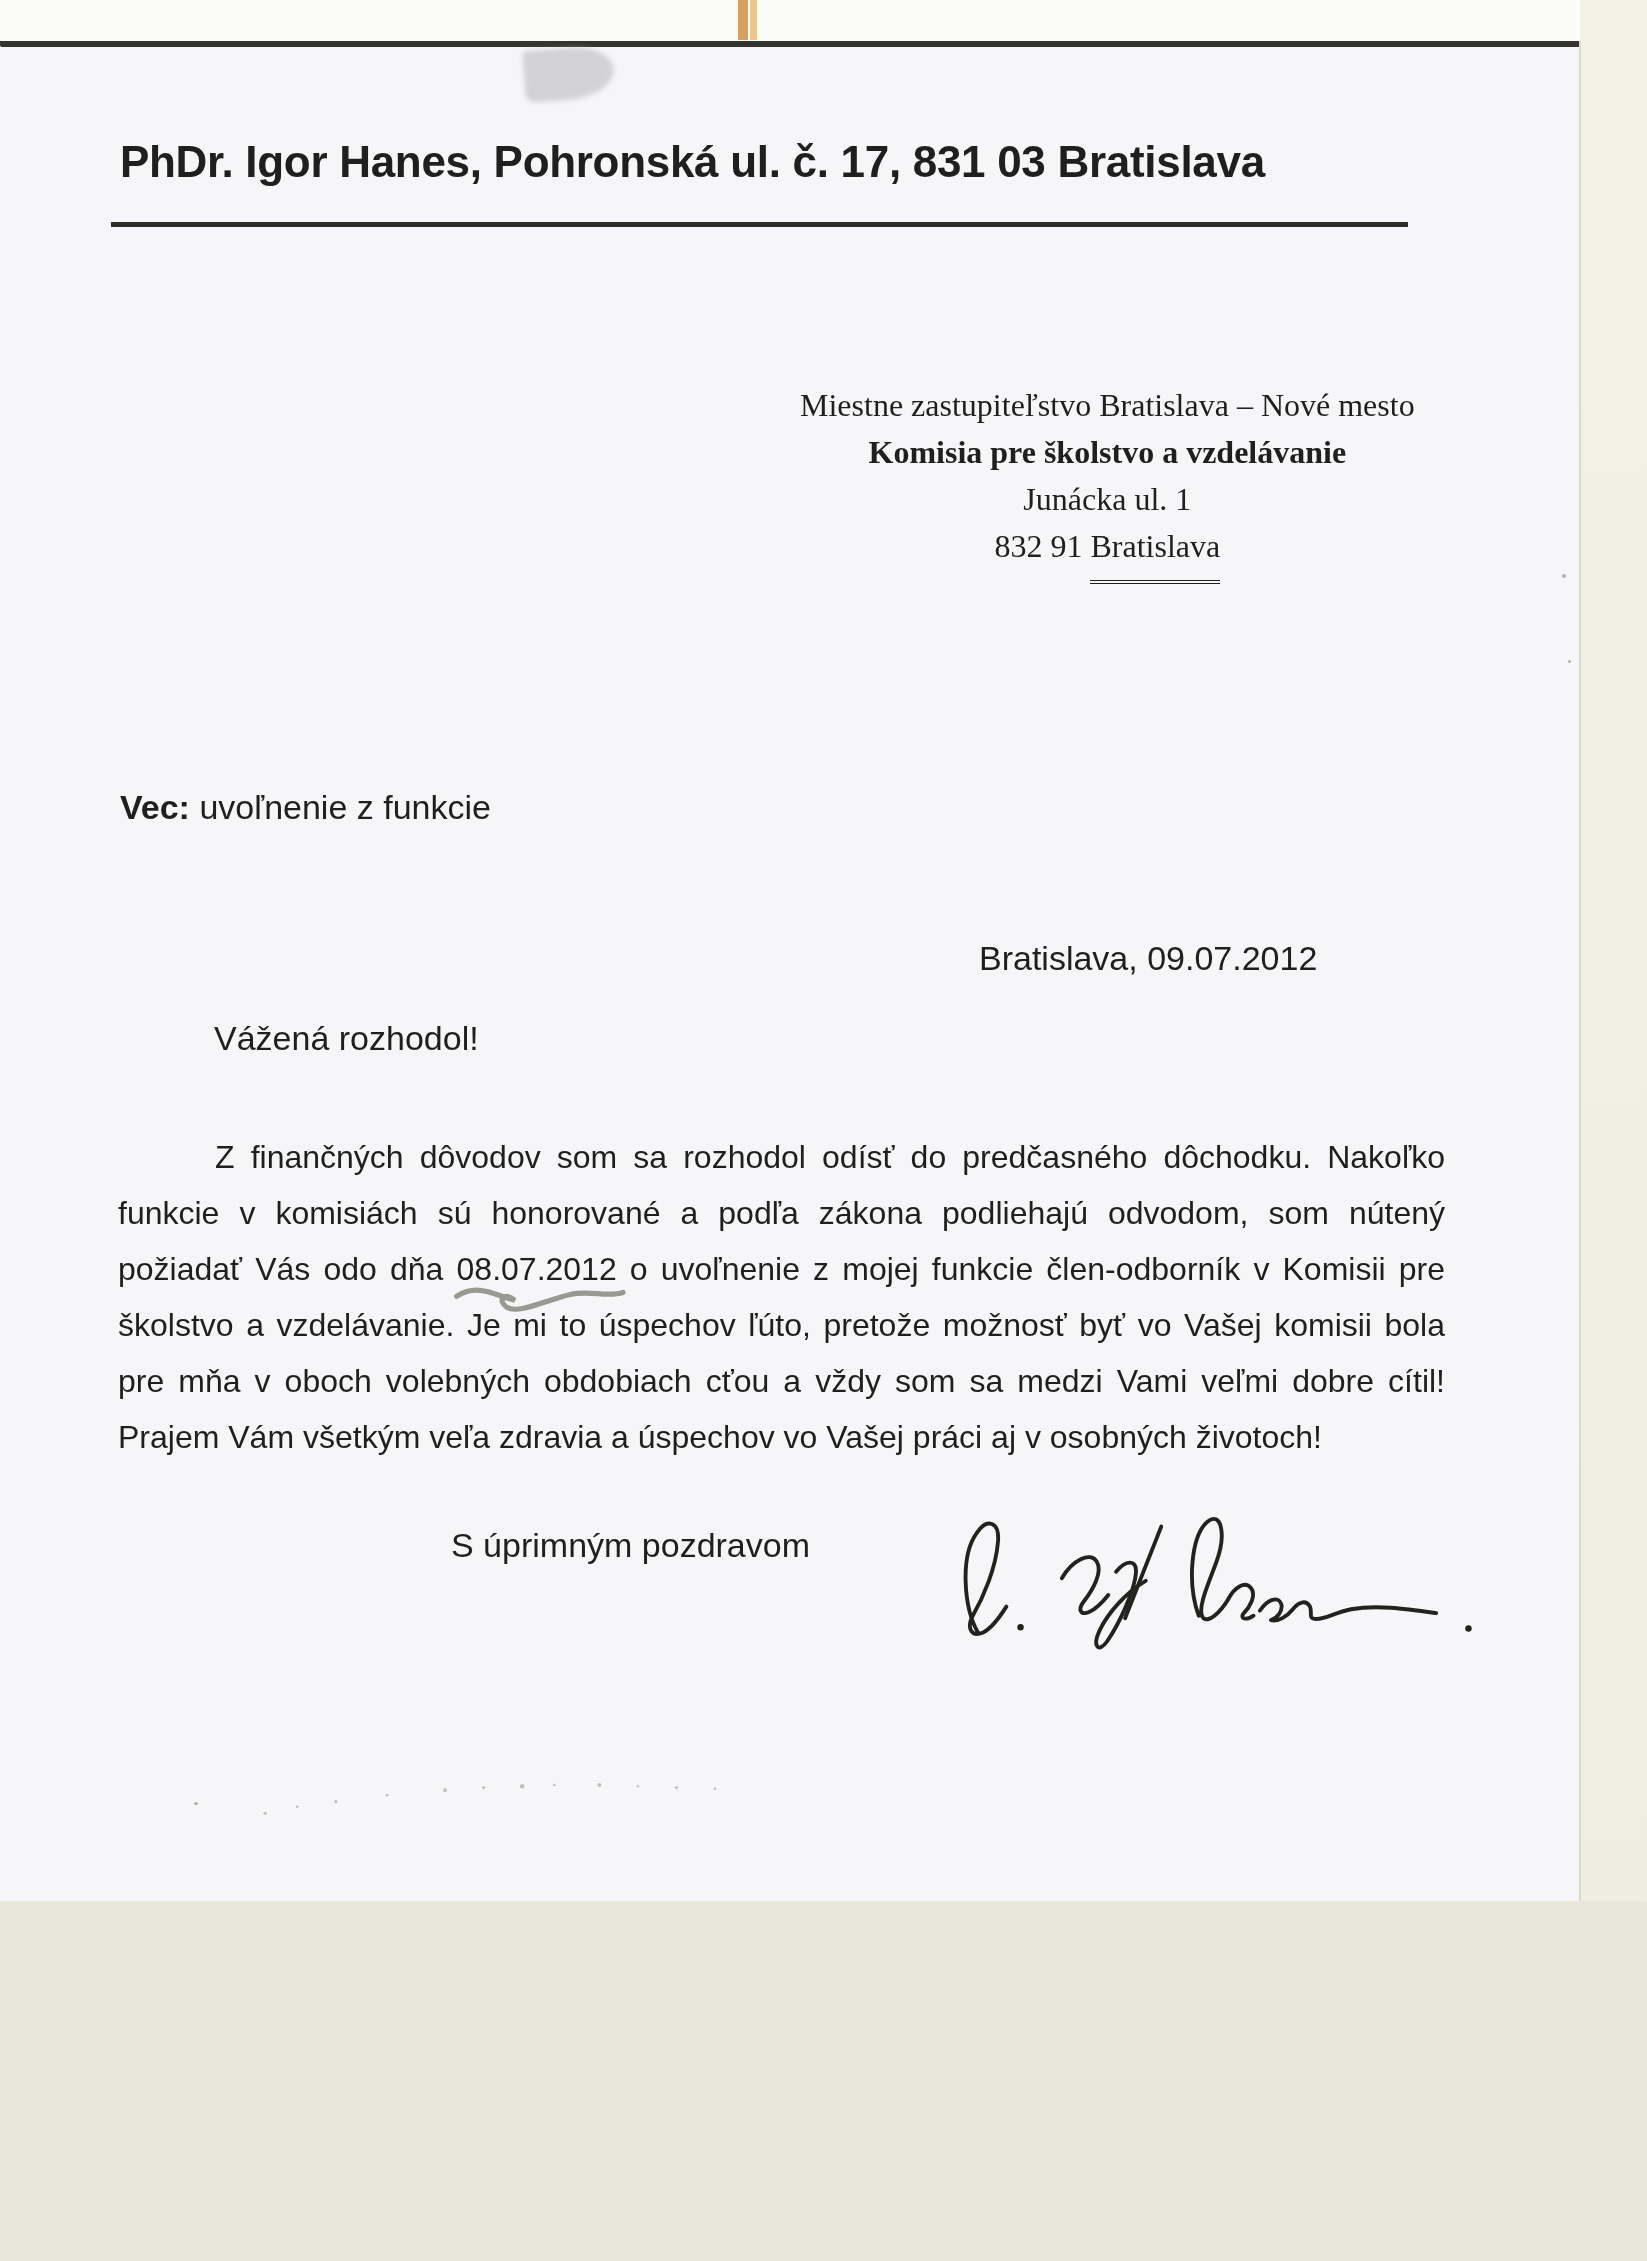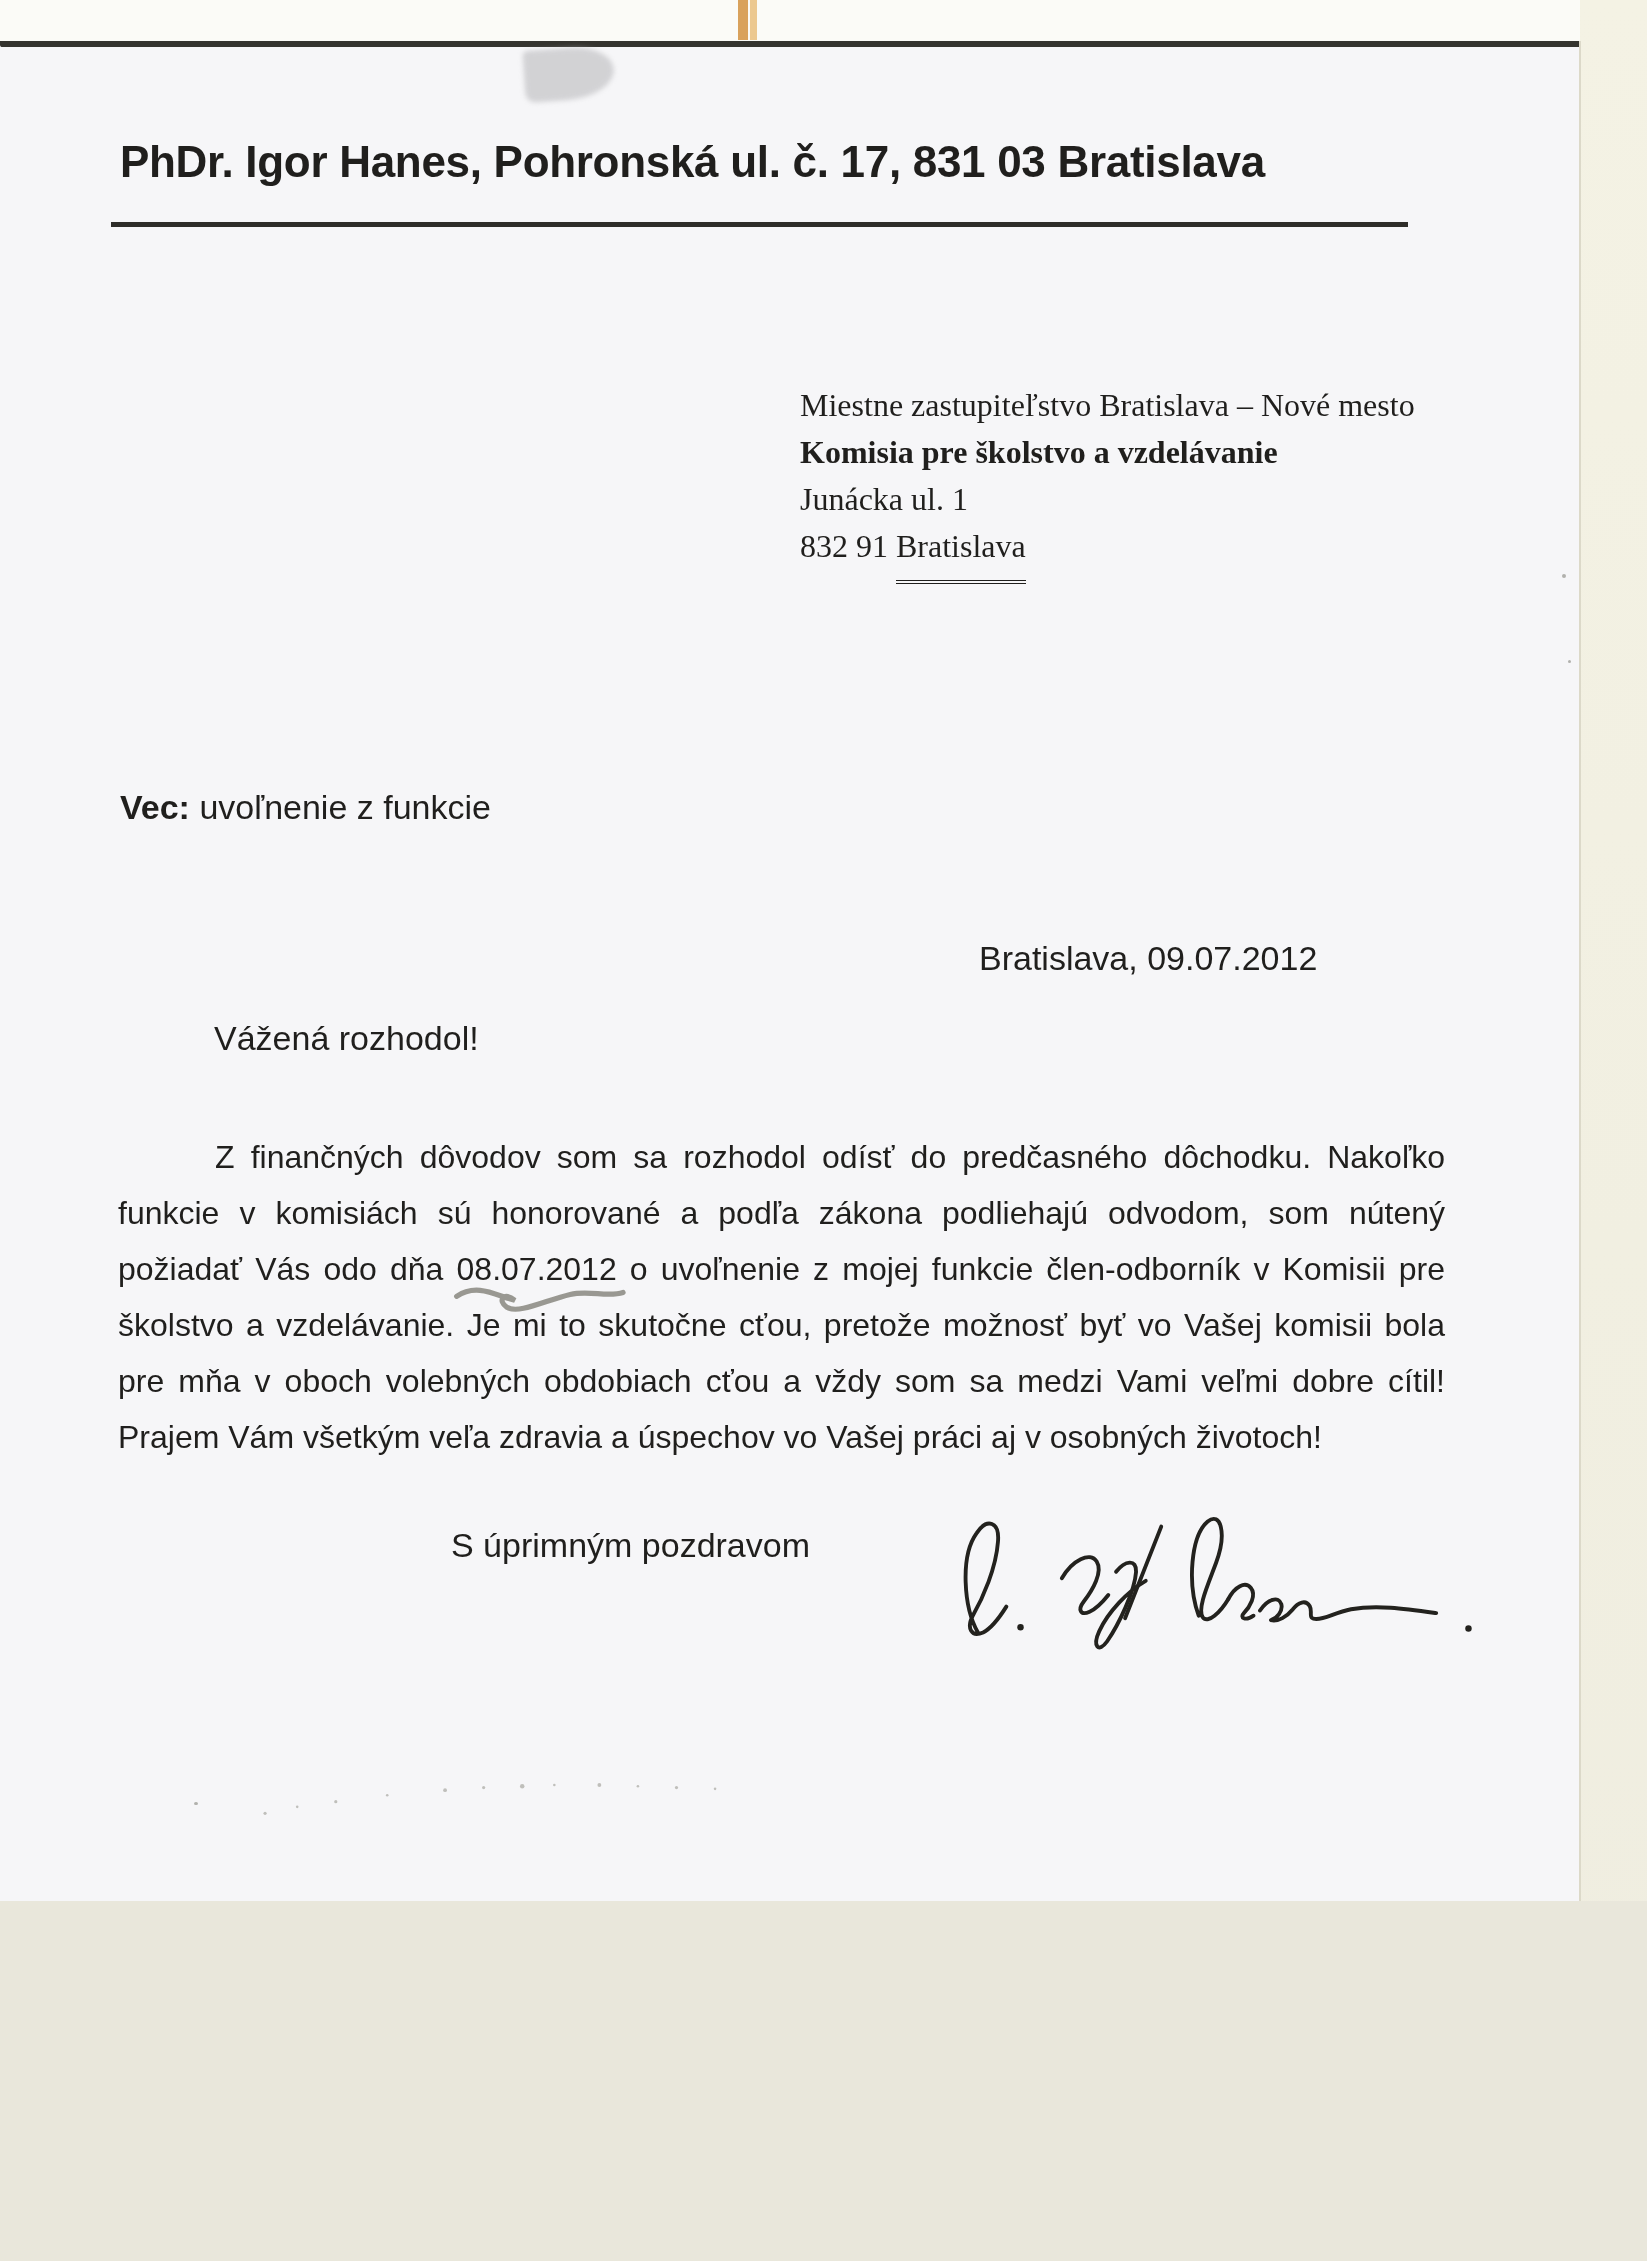--- a/index.html
+++ b/index.html
@@ -17,21 +17,21 @@
   .artifact-orange2{position:absolute;left:750px;top:0;width:6.5px;height:40px;background:#ecc88f;}
   .smudge{position:absolute;left:524px;top:48px;width:90px;height:52px;background:#b5b5b8;
           border-radius:6.5px 60% 70% 13px;opacity:.55;filter:blur(2.6px);transform:rotate(-4deg);}
   .speck{position:absolute;border-radius:50%;background:#84837b;opacity:.6;}
   .pencil-dust{position:absolute;left:251px;top:1776px;width:491px;height:45px;opacity:.5;}
   
   .sender{position:absolute;left:120px;top:137px;font-size:44px;font-weight:bold;
           letter-spacing:-0.3px;white-space:nowrap;}
   .header-rule{position:absolute;left:111px;top:222px;width:1297px;height:5.2px;background:#2e2d29;}
   .recipient{position:absolute;left:800px;top:382px;font-family:"Liberation Serif",serif;
-             font-size:32px;line-height:47px;}
+             font-size:32px;line-height:47px;text-align:center;}
   .recipient .bold{font-weight:bold;}
   .recipient .u-city{border-bottom:4.5px double #201f1d;padding-bottom:16px;}
   .subject{position:absolute;left:120px;top:788px;font-size:34px;}
   .subject .lbl{font-weight:bold;}
   .dateline{position:absolute;left:979px;top:899px;font-size:34px;margin-top:40px;}
   .salutation{position:absolute;left:214px;top:1019px;font-size:34px;}
   .body-par{position:absolute;left:118px;top:1129px;width:1327px;font-size:32px;line-height:56px;}
   .bline{text-align:justify;text-align-last:justify;white-space:normal;}
   .bline.first{text-indent:97px;}
   .bline.last{text-align-last:left;}
@@ -90,21 +90,21 @@
   <div class="dateline">Bratislava, 09.07.2012</div>
 
   <div class="salutation">Vážená rozhodol!</div>
 
   <div class="body-par">
     <div class="bline first">Z finančných dôvodov som sa rozhodol odísť do predčasného dôchodku. Nakoľko</div>
     <div class="bline">funkcie v komisiách sú honorované a podľa zákona podliehajú odvodom, som nútený</div>
     <div class="bline"><span>požiadať Vás odo dňa </span><span class="u-date"><span>08.07.2012</span><svg viewBox="0 0 280 62">
           <path d="M10,30 C42,8 74,30 100,36 C84,22 72,36 88,47 C106,58 148,36 186,27 C216,20 244,32 268,24" fill="none" stroke="#8f8e86" stroke-width="8" stroke-linecap="round" opacity="0.9"></path>
         </svg></span><span> o uvoľnenie z mojej funkcie člen-odborník v Komisii pre</span></div>
-    <div class="bline">školstvo a vzdelávanie. Je mi to skutočne cťou, pretože možnosť byť vo Vašej komisii bola</div>
+    <div class="bline">školstvo a vzdelávanie. Je mi to úspechov ľúto, pretože možnosť byť vo Vašej komisii bola</div>
     <div class="bline">pre mňa v oboch volebných obdobiach cťou a vždy som sa medzi Vami veľmi dobre cítil!</div>
     <div class="bline last">Prajem Vám všetkým veľa zdravia a úspechov vo Vašej práci aj v osobných životoch!</div>
   </div>
 
   <div class="closing">S úprimným pozdravom</div>
 
   <svg class="signature" viewBox="0 0 880 280" aria-label="Dr. Igor Hanes">
     <g fill="none" stroke="#23221e" stroke-width="6" stroke-linecap="round" stroke-linejoin="round">
 
       <path d="M82,236 C60,198 54,118 80,82 C96,58 116,64 113,96 C110,136 90,182 74,210 C64,230 72,244 90,236 C104,229 116,212 126,196"></path>

